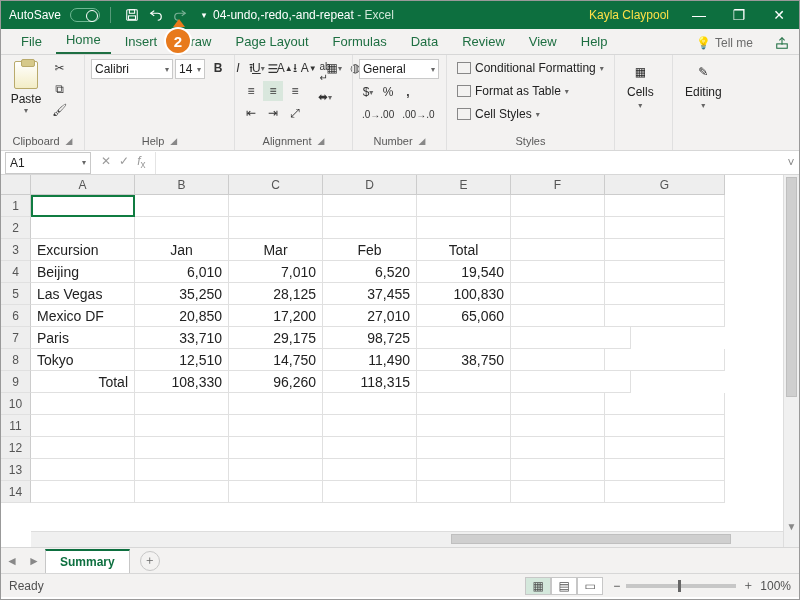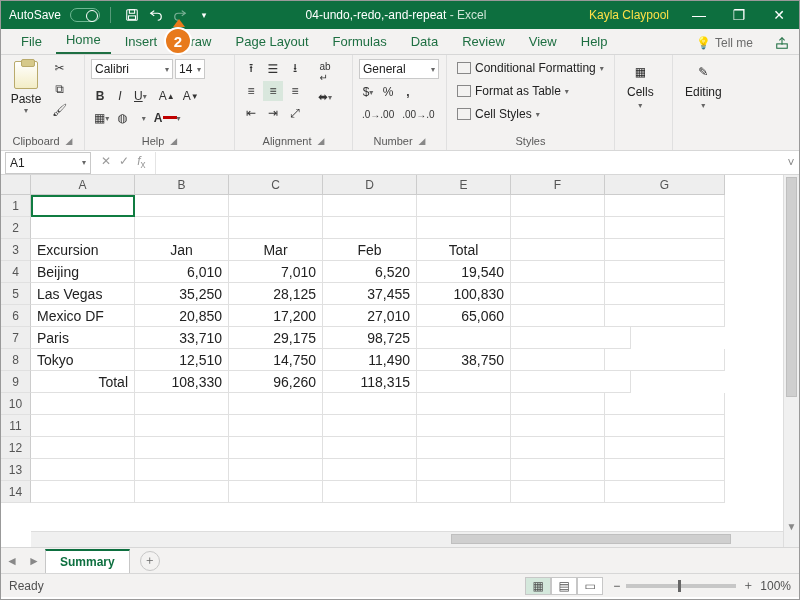--- a/index.html
+++ b/index.html
@@ -6,21 +6,21 @@
   body { width: 800px; height: 600px; background: #fff; border: 1px solid #999; overflow: hidden; position: relative; font-size: 12px; color: #222; }
 
   
   .titlebar { height: 28px; background: #0d6f3f; display: flex; align-items: center; color: #fff; font-size: 12px; }
   .titlebar .autosave { padding: 0 6px 0 8px; display: flex; align-items: center; gap: 9px; }
   .titlebar .switch { width: 30px; height: 14px; border: 1px solid #6eb893; border-radius: 8px; position: relative; }
   .titlebar .switch::after { content: ""; position: absolute; right: 1px; top: 1px; width: 10px; height: 10px; border: 1px solid #fff; border-radius: 50%; }
   .qat { display: flex; align-items: center; gap: 6px; padding-left: 8px; }
   .qat .iconbtn { width: 18px; height: 18px; display: flex; align-items: center; justify-content: center; color: #fff; }
   .qatsep { width:1px; height:16px; background: rgba(255,255,255,0.3); margin: 0 4px; }
-  .titlecenter { flex: 1; text-align: center; }
+  .titlecenter { flex: 1; text-align: left; }
   .titlecenter .doc { color: #fff; }
   .titlecenter .app { color: #cfe6d8; }
   .username { padding: 0 10px; color: #fde047; }
   .winbtns { display: flex; }
   .winbtns div { width: 40px; height: 28px; display: flex; align-items: center; justify-content: center; color: #fff; font-size: 14px; }
 
   
   .callout { position: absolute; left: 163px; top: 18px; width: 30px; height: 38px; }
   .callout .arrow { width:0;height:0;border-left:6px solid transparent;border-right:6px solid transparent;border-bottom:8px solid #e87a1c;margin:0 auto;}
   .callout .circle { width:28px;height:28px;border-radius:50%;background:#e87a1c;border:2px solid #fff;display:flex;align-items:center;justify-content:center;color:#fff;font-weight:bold;font-size:15px;}
@@ -203,21 +203,21 @@
         <span class="btn">🖌</span>
       </div>
     </div>
     <div class="label">
         <span>Clipboard</span>
         <span class="launch">◢</span>
       </div>
   </div>
 
   <div class="group" style="width:150px">
-    <div class="body" style="flex-direction:column">
+    <div class="body" style="flex-direction:row">
       <div class="fontrow">
         <div class="fontname">
             <span>Calibri</span>
             <span class="caret">▾</span>
           </div>
         <div class="fontsize">
             <span>14</span>
             <span class="caret">▾</span>
           </div>
       </div>

